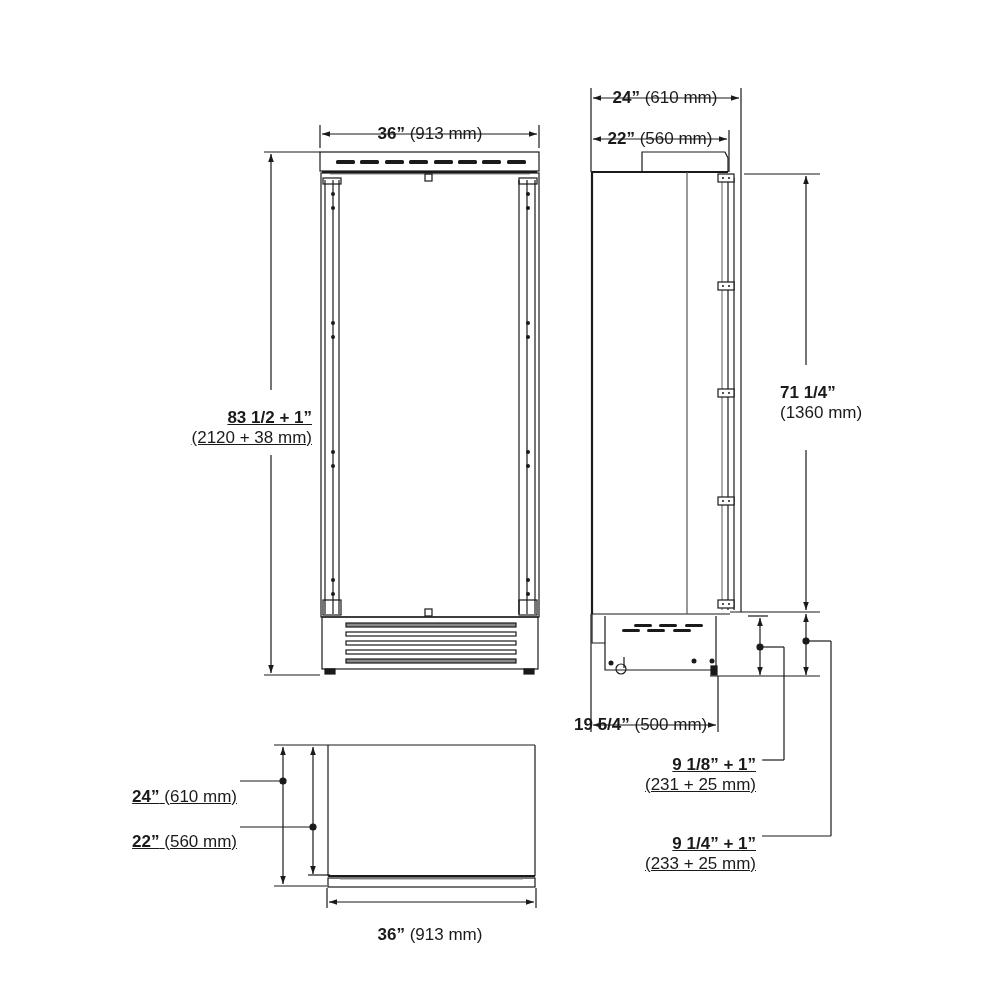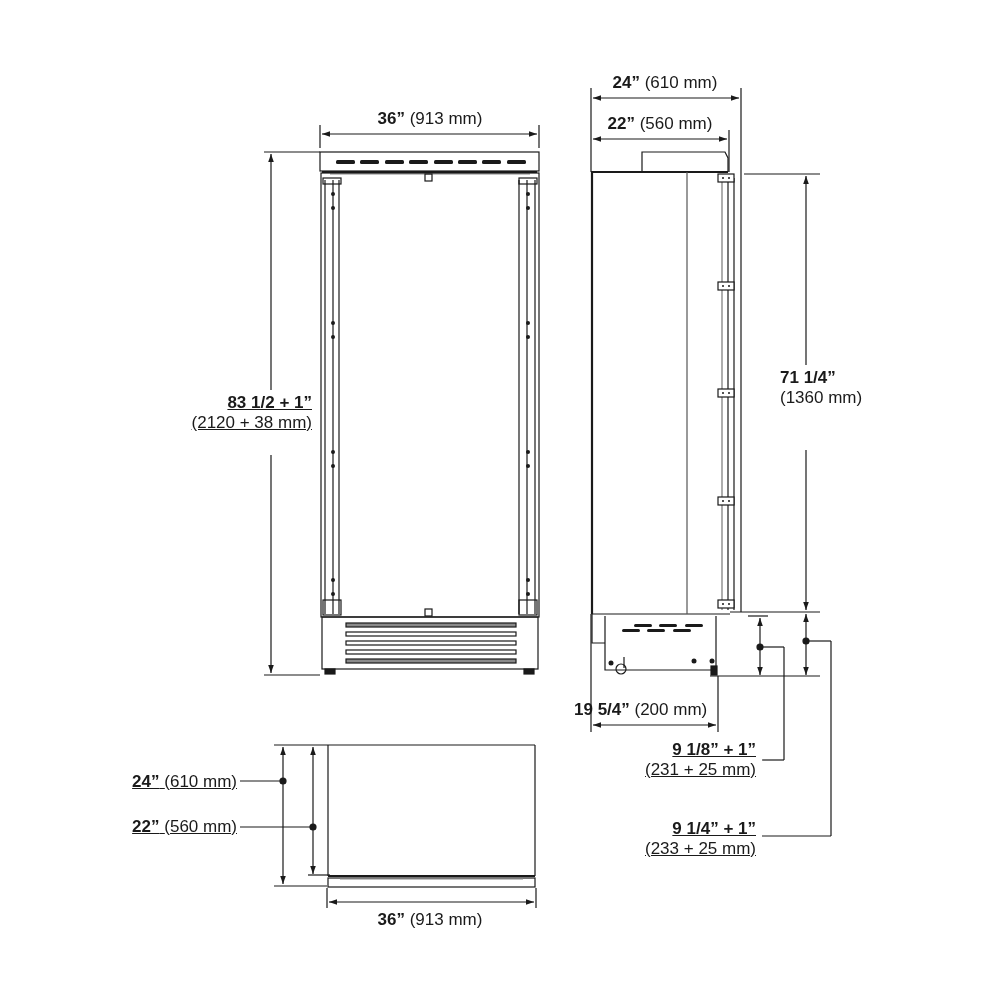--- a/index.html
+++ b/index.html
@@ -1,18 +1,18 @@
 <!DOCTYPE html>
 <html><head>
   <meta charset="utf-8">
   <style>
     html, body { margin: 0; padding: 0; background: #ffffff; }
     body { width: 1000px; height: 1000px; position: relative; overflow: hidden; font-family: "Liberation Sans", sans-serif; color: #1a1a1a; }
     svg { position: absolute; left: 0; top: 0; }
-    .lbl { position: absolute; font-size: 17px; line-height: 20px; white-space: nowrap; color: #1a1a1a; }
+    .lbl { position: absolute; font-size: 17px; line-height: 20px; white-space: nowrap; color: #1a1a1a; margin-top: 15px; }
     .lbl b { font-weight: bold; }
     .r { text-align: right; text-decoration: underline; }
     .c { text-align: center; }
   </style>
 </head>
 <body>
 
 <svg width="1000" height="1000" viewBox="0 0 1000 1000">
   <defs>
     <marker id="arr" viewBox="0 0 10 10" refX="10" refY="5" markerWidth="8" markerHeight="8" orient="auto-start-reverse" markerUnits="userSpaceOnUse">
@@ -207,21 +207,21 @@
 <div class="lbl c" style="left:575px; top:114px; width:170px;">
   <b>22”</b>
   <span>(560 mm)</span>
 </div>
 <div class="lbl" style="left:780px; top:368px;">
   <b>71 1/4”</b><br>
   <span>(1360 mm)</span>
 </div>
 <div class="lbl" style="left:574px; top:700px;">
   <b>19 5/4”</b>
-  <span>(200 mm)</span>
+  <span>(500 mm)</span>
 </div>
 <div class="lbl r" style="left:600px; top:740px; width:156px;">
   <b>9 1/8” + 1”</b><br>
   <span>(231 + 25 mm)</span>
 </div>
 <div class="lbl r" style="left:600px; top:819px; width:156px;">
   <b>9 1/4” + 1”</b><br>
   <span>(233 + 25 mm)</span>
 </div>
 

